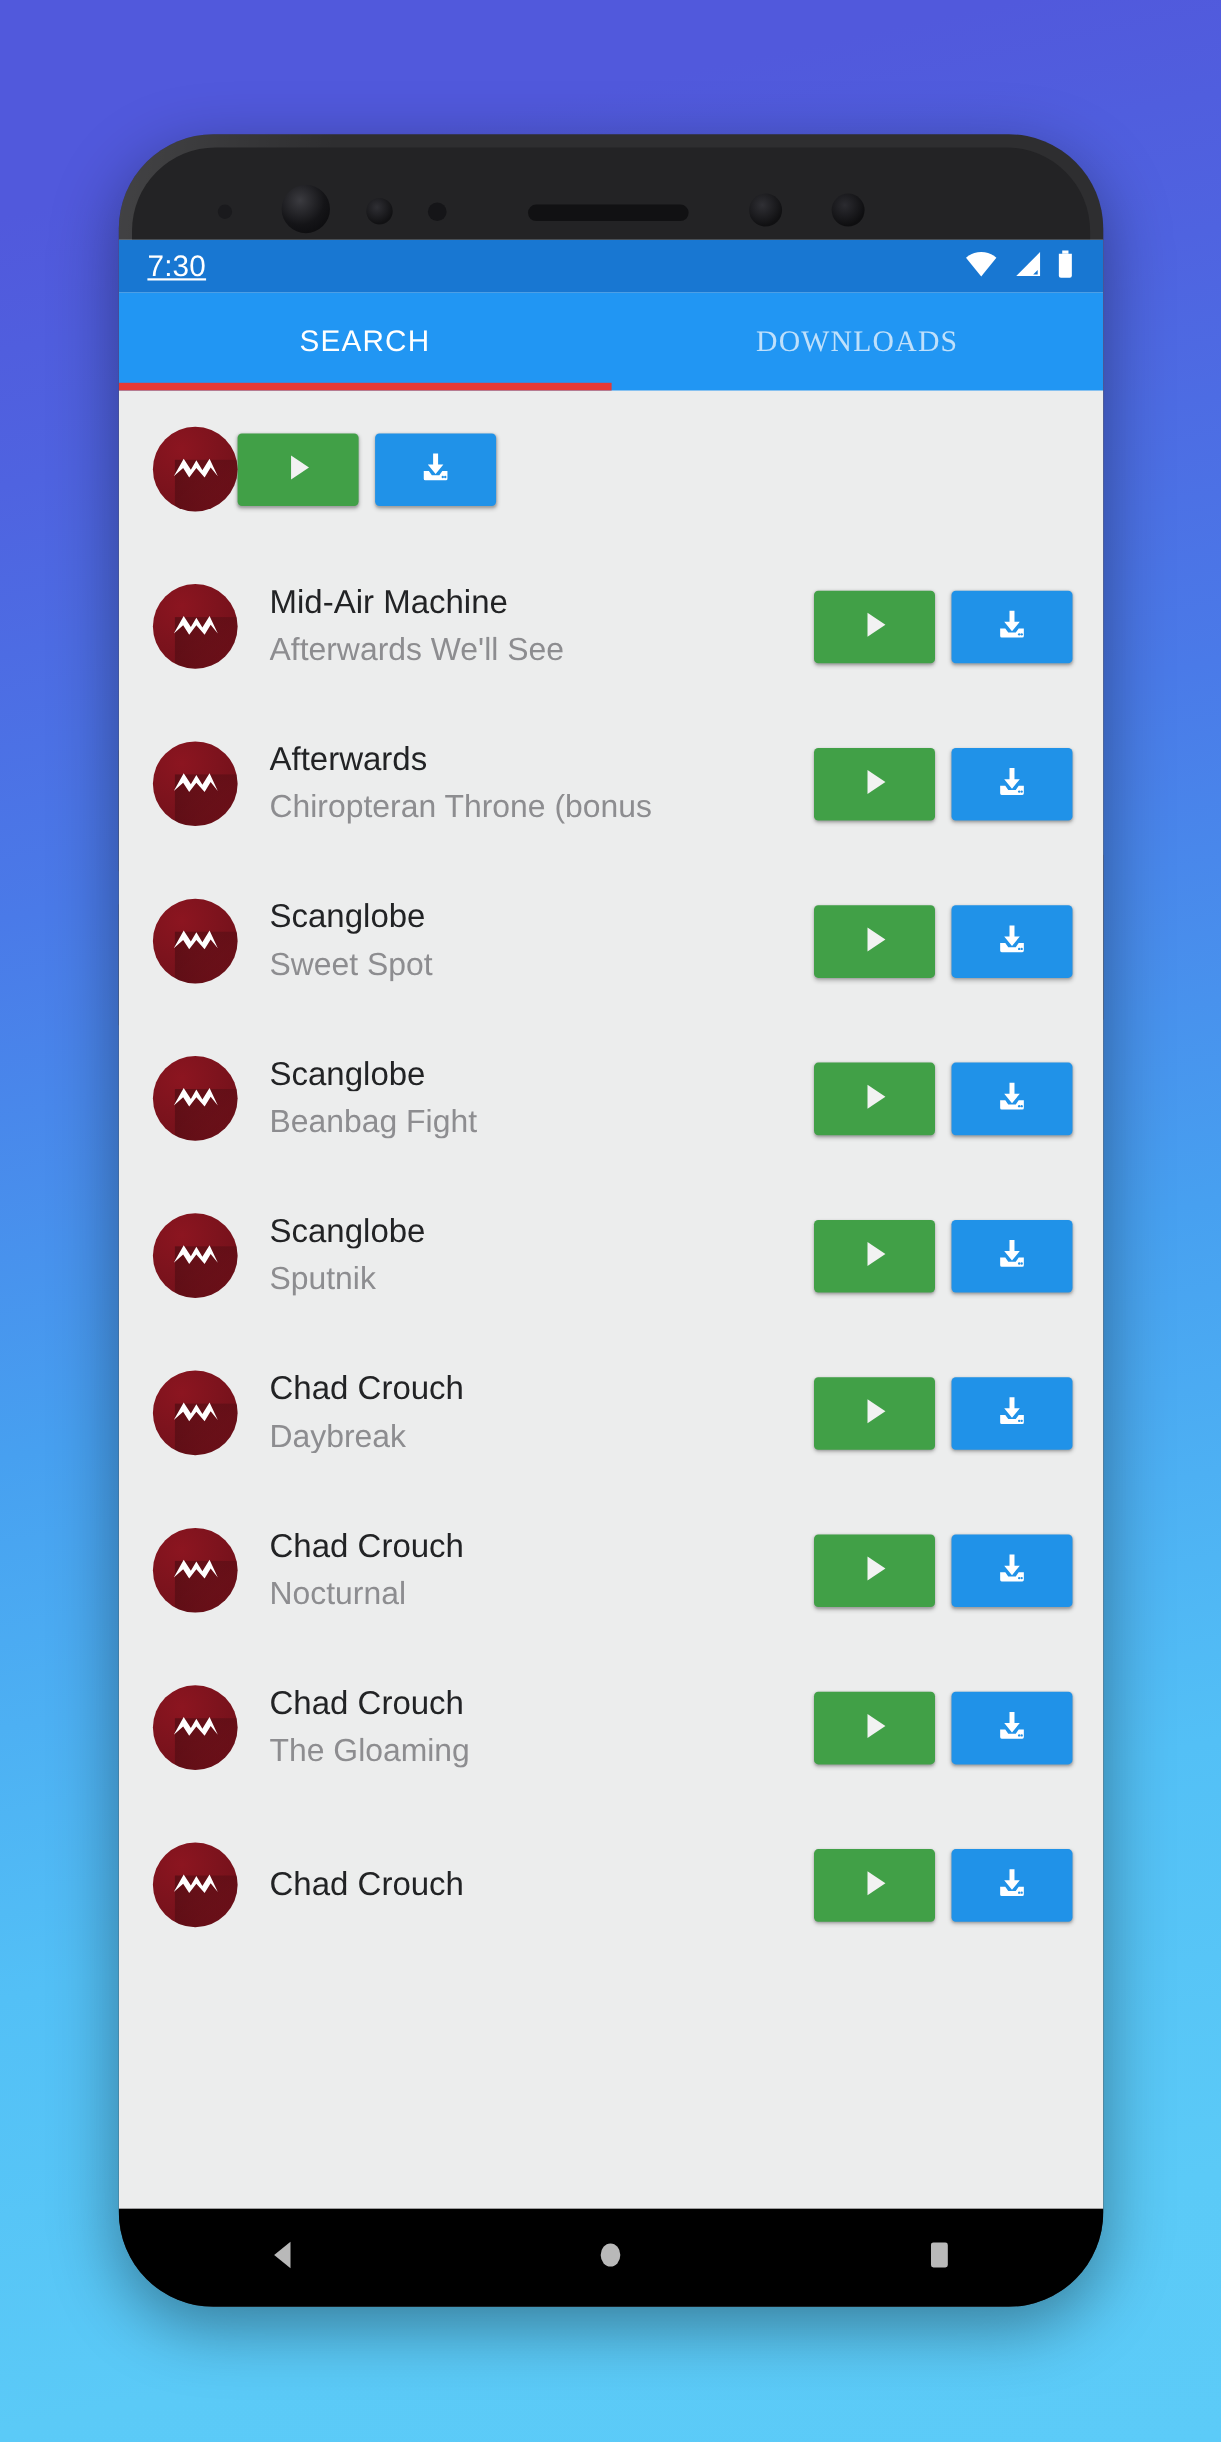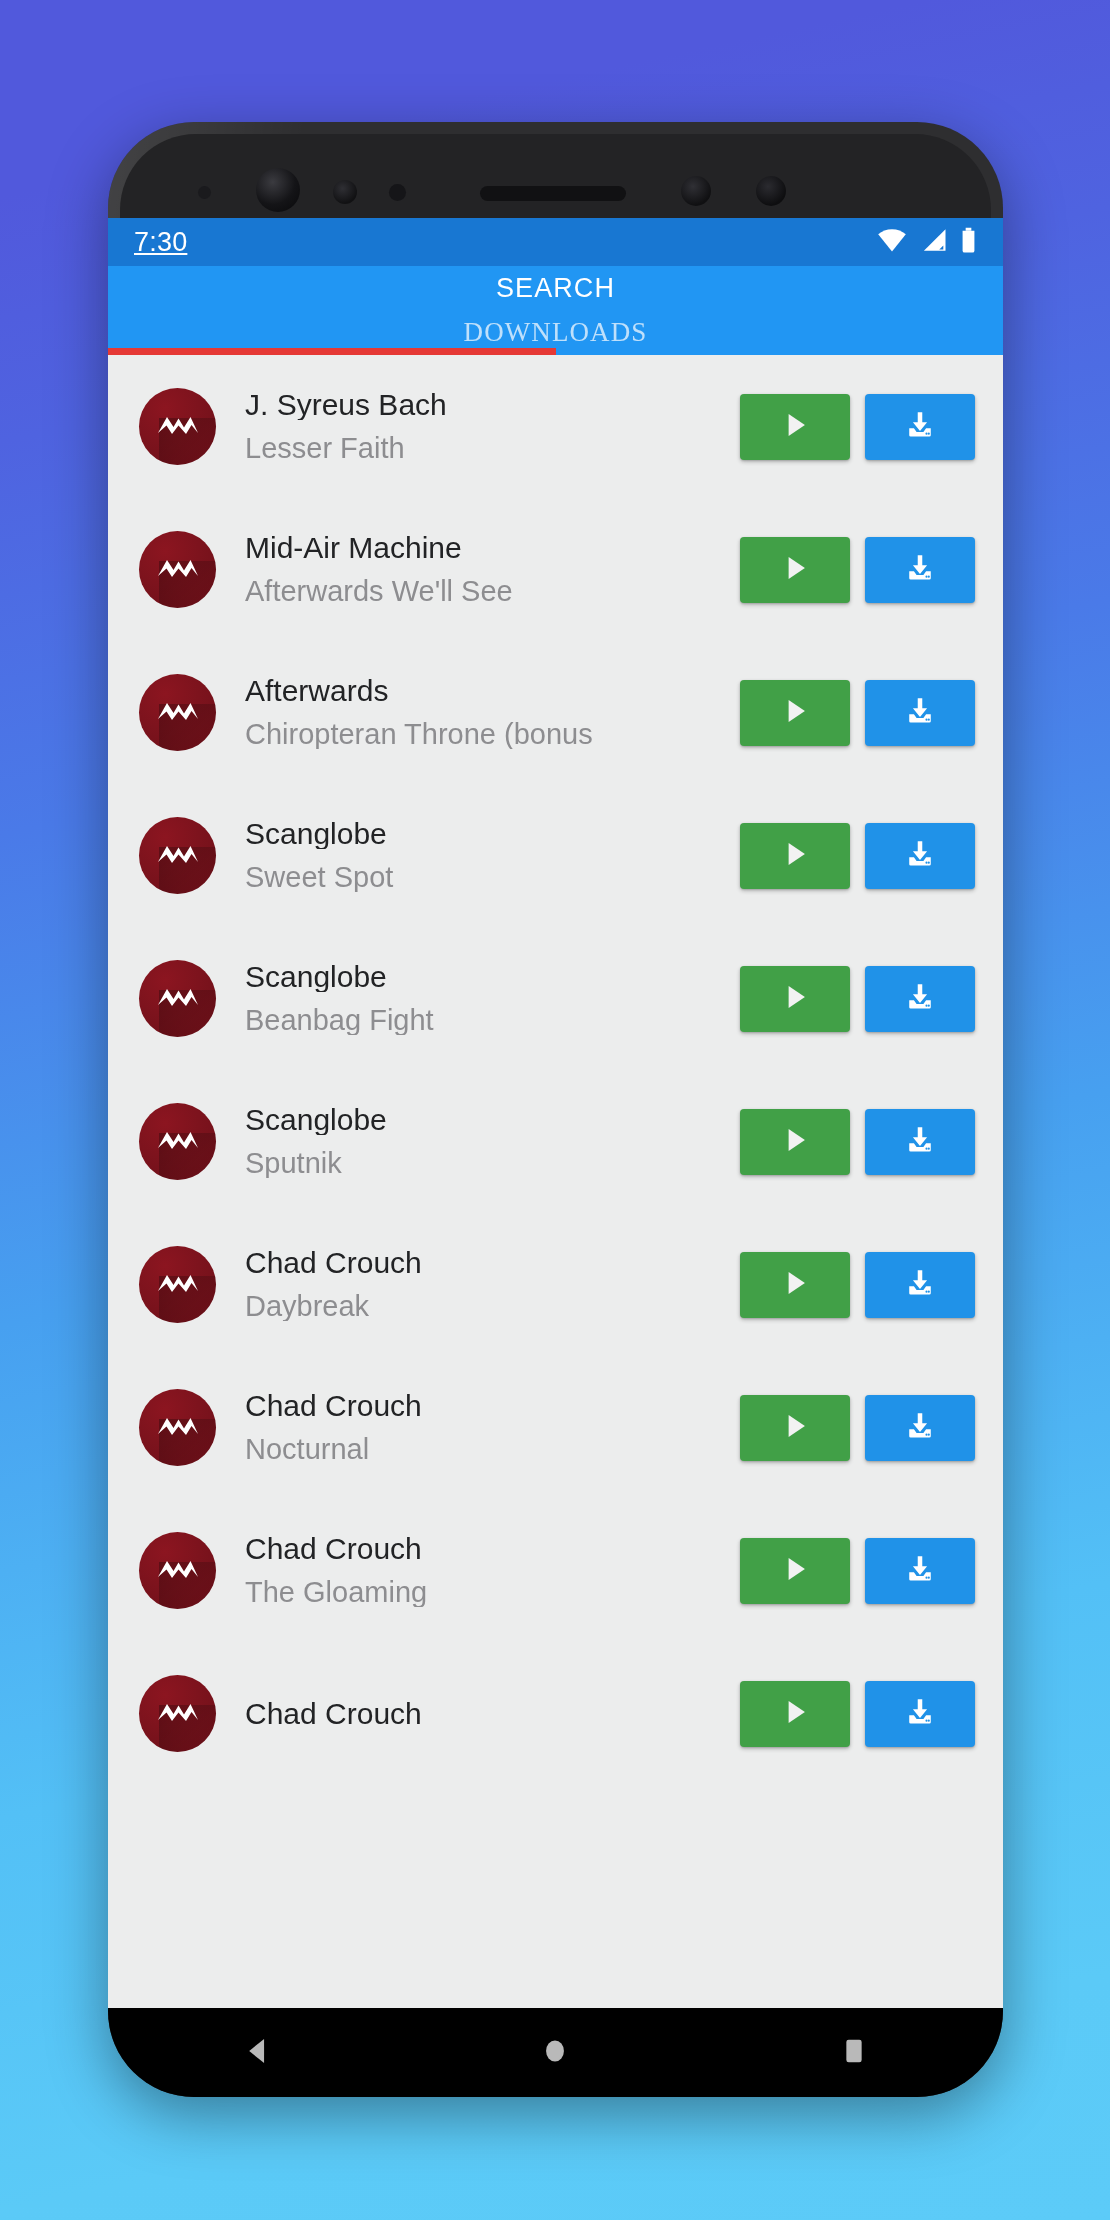--- a/index.html
+++ b/index.html
@@ -118,21 +118,20 @@
     display: flex; align-items: center; justify-content: center;
     cursor: pointer;
   }
 
   
   #tab-bar {
     background: #2196f3;
     height: 89px;
     display: flex;
     position: relative;
-    flex-direction: column;
   }
   .tab {
     flex: 1;
     display: flex; align-items: center; justify-content: center;
     font-size: 27px; font-weight: 500; letter-spacing: 1.1px;
     cursor: pointer;
     position: relative;
   }
   .tab.active { color: #ffffff; }
   .tab.inactive { color: #bfe0fb; font-family: Liberation Serif, serif; }
@@ -278,24 +277,20 @@
       <div id="tab-indicator" style="background: rgb(229, 57, 53);"></div>
     </div>
 
     <div id="track-list" style="background: rgb(236, 237, 237);">
         <div class="track-row">
           <div class="avatar">
             <div class="shadow"></div>
             <svg width="44" height="30" viewBox="0 0 44 30">
               <path d="M2 21 L11 5 L17.5 15 L22.5 6.5 L28 15.5 L34.5 5 L42 21 L35.5 13 L30 22 L22.5 13.5 L16 22 L10.5 13.5 Z" fill="#ffffff"></path>
             </svg>
-          </div>
-          <div class="track-text">
-            <div class="track-artist">J. Syreus Bach</div>
-            <div class="track-title">Lesser Faith</div>
           </div>
           <div class="track-actions">
             <button class="act-btn act-play" style="background: rgb(65, 160, 71);">
               <span><svg width="34" height="34" viewBox="0 0 24 24">
                   <path d="M7.5 4.3 19 12 7.5 19.7z" fill="#f2f2f2"></path>
                 </svg></span>
             </button>
             <button class="act-btn act-dl" style="background: rgb(32, 146, 232);">
               <span><svg width="34" height="34" viewBox="0 0 24 24">
                   <path d="M10.4 3h3.2v7.1h3.4L12 16.2 7 10.1h3.4z" fill="#ffffff"></path>

